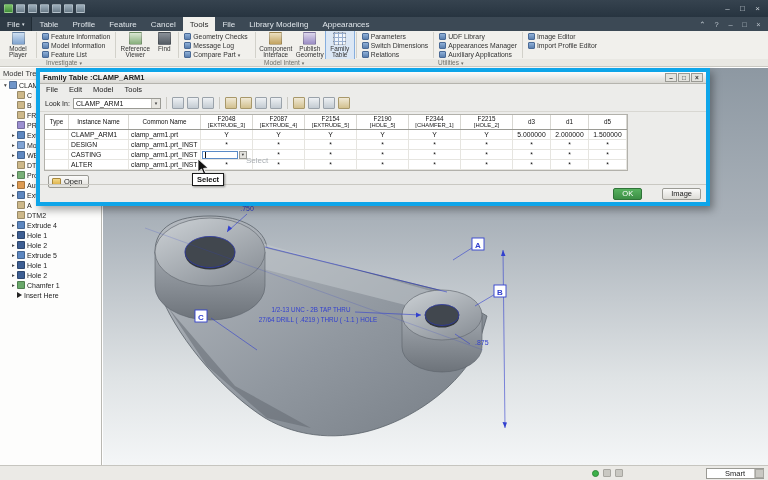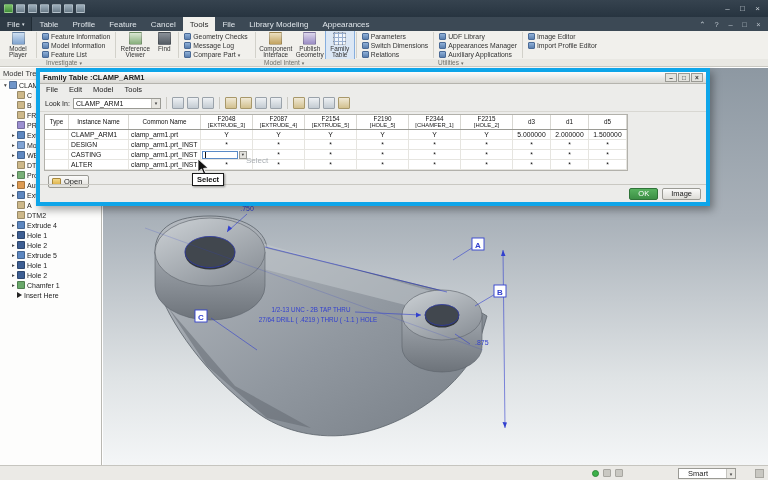--- a/index.html
+++ b/index.html
@@ -92,30 +92,30 @@
 .w-type{width:24px}.w-inst{width:60px}.w-com{width:72px}.w-feat{width:52px}.w-d{width:38px}
 .editcell{padding:1px 0 1px 1px;gap:1px}
 .editbox{width:36px;height:8px;background:#fff;border:1px solid #5a8ac6;display:flex;align-items:center}
 .caret{width:1px;height:6px;background:#111;margin-left:2px}
 .editdd{width:8px;height:8px;border:1px solid #9a9a94;background:#e4e3de;font-size:4.5px;color:#333;display:flex;align-items:center;justify-content:center}
 .open-btn{position:absolute;left:8px;top:103px;height:13px;padding:0 6px 0 3px;background:linear-gradient(#fbfbfa,#e2e1dc);border:1px solid #9a9a94;border-radius:2px;display:flex;align-items:center;gap:3px;font-size:7.5px;color:#222}
 .folder-ic{width:9px;height:7px;background:linear-gradient(#f3d98a,#dfb54e);border:1px solid #a8873a;border-radius:1px}
 .ghost-select{position:absolute;left:206px;top:84px;font-size:8px;color:#a9aeb3}
 .cursor{position:absolute;left:157px;top:86px;z-index:6}
 .tooltip{position:absolute;left:152px;top:101px;background:#fff;border:1px solid #1a1a1a;padding:1px 4px;font-size:7.5px;font-weight:bold;color:#111;box-shadow:1px 1px 2px rgba(0,0,0,.4);z-index:6}
-.dlg-footer{position:absolute;left:0;right:0;bottom:0;height:18px;border-top:1px solid #c9c8c2;display:flex;align-items:center;justify-content:flex-end;gap:4px;padding-right:5px}
+.dlg-footer{position:absolute;left:0;right:0;bottom:0;height:18px;border-top:1px solid #c9c8c2;display:flex;align-items:center;justify-content:flex-end;gap:20px;padding-right:5px}
 .btn{height:12px;padding:0 8px;font-size:7.5px;display:flex;align-items:center;border:1px solid #9a9a94;background:linear-gradient(#fafaf9,#dddcd7);color:#222;border-radius:2px}
 .btn.ok{background:linear-gradient(#57b25f,#3c8f45);border-color:#2f7338;color:#fff}
 
 
 .statusbar{position:absolute;left:0;bottom:0;width:768px;height:15px;background:#ebeae6;border-top:1px solid #c6c5bf;z-index:25}
 .sb-icons{position:absolute;left:592px;top:3px;display:flex;gap:4px;align-items:center}
 .dot-green{width:7px;height:7px;border-radius:50%;background:#3cb14a;border:1px solid #2d8a39}
 .sb-sq{width:8px;height:8px;background:#c9c8c2;border:1px solid #a8a7a1;border-radius:1px}
-.smart{position:absolute;right:32px;top:2px;width:58px;height:11px;background:#fff;border:1px solid #9a9a94;display:flex;align-items:center;padding-left:9px;font-size:7.5px;color:#222}
+.smart{position:absolute;right:4px;top:2px;width:58px;height:11px;background:#fff;border:1px solid #9a9a94;display:flex;align-items:center;padding-left:18px;font-size:7.5px;color:#222}
 .smart .sdd{margin-left:auto;width:9px;height:100%;border-left:1px solid #c5c4bf;background:#e8e7e2;font-size:5px;color:#444;display:flex;align-items:center;justify-content:center}
 .sb-end{position:absolute;right:4px;top:3px;width:9px;height:9px;background:#c9c8c2;border:1px solid #a8a7a1}
 </style>
 </head>
 <body>
 
 <div id="app">
 
   <div class="titlebar">
     <div class="qa">

